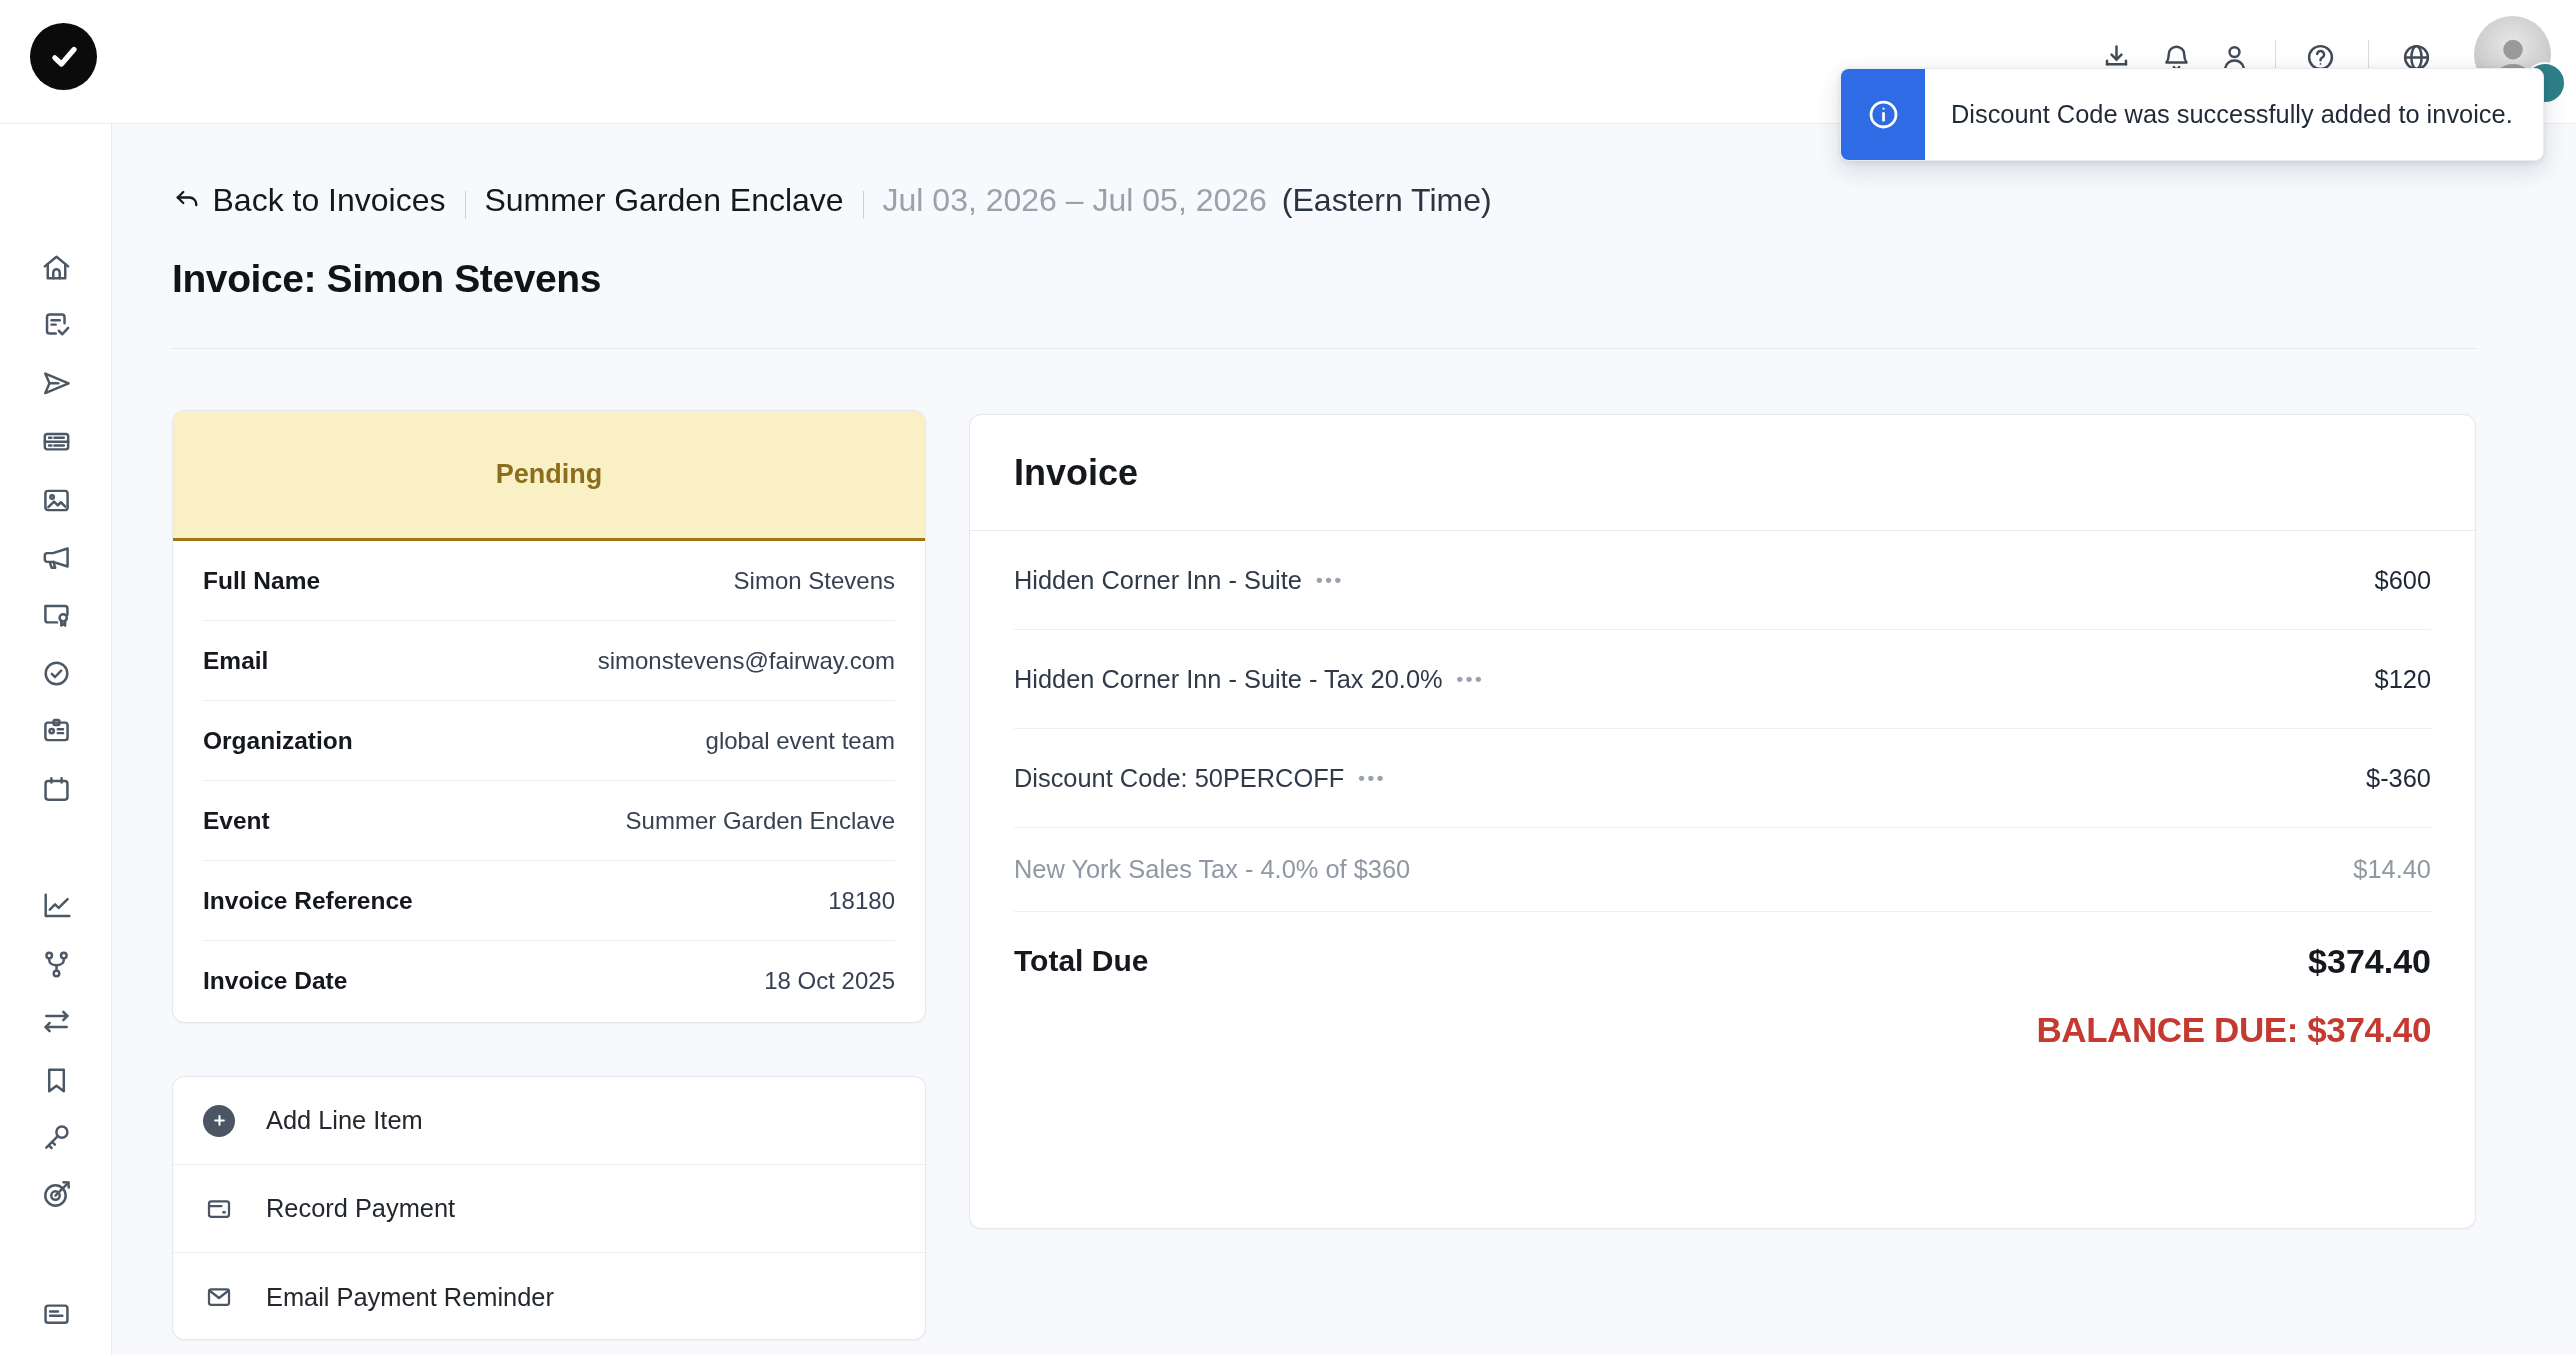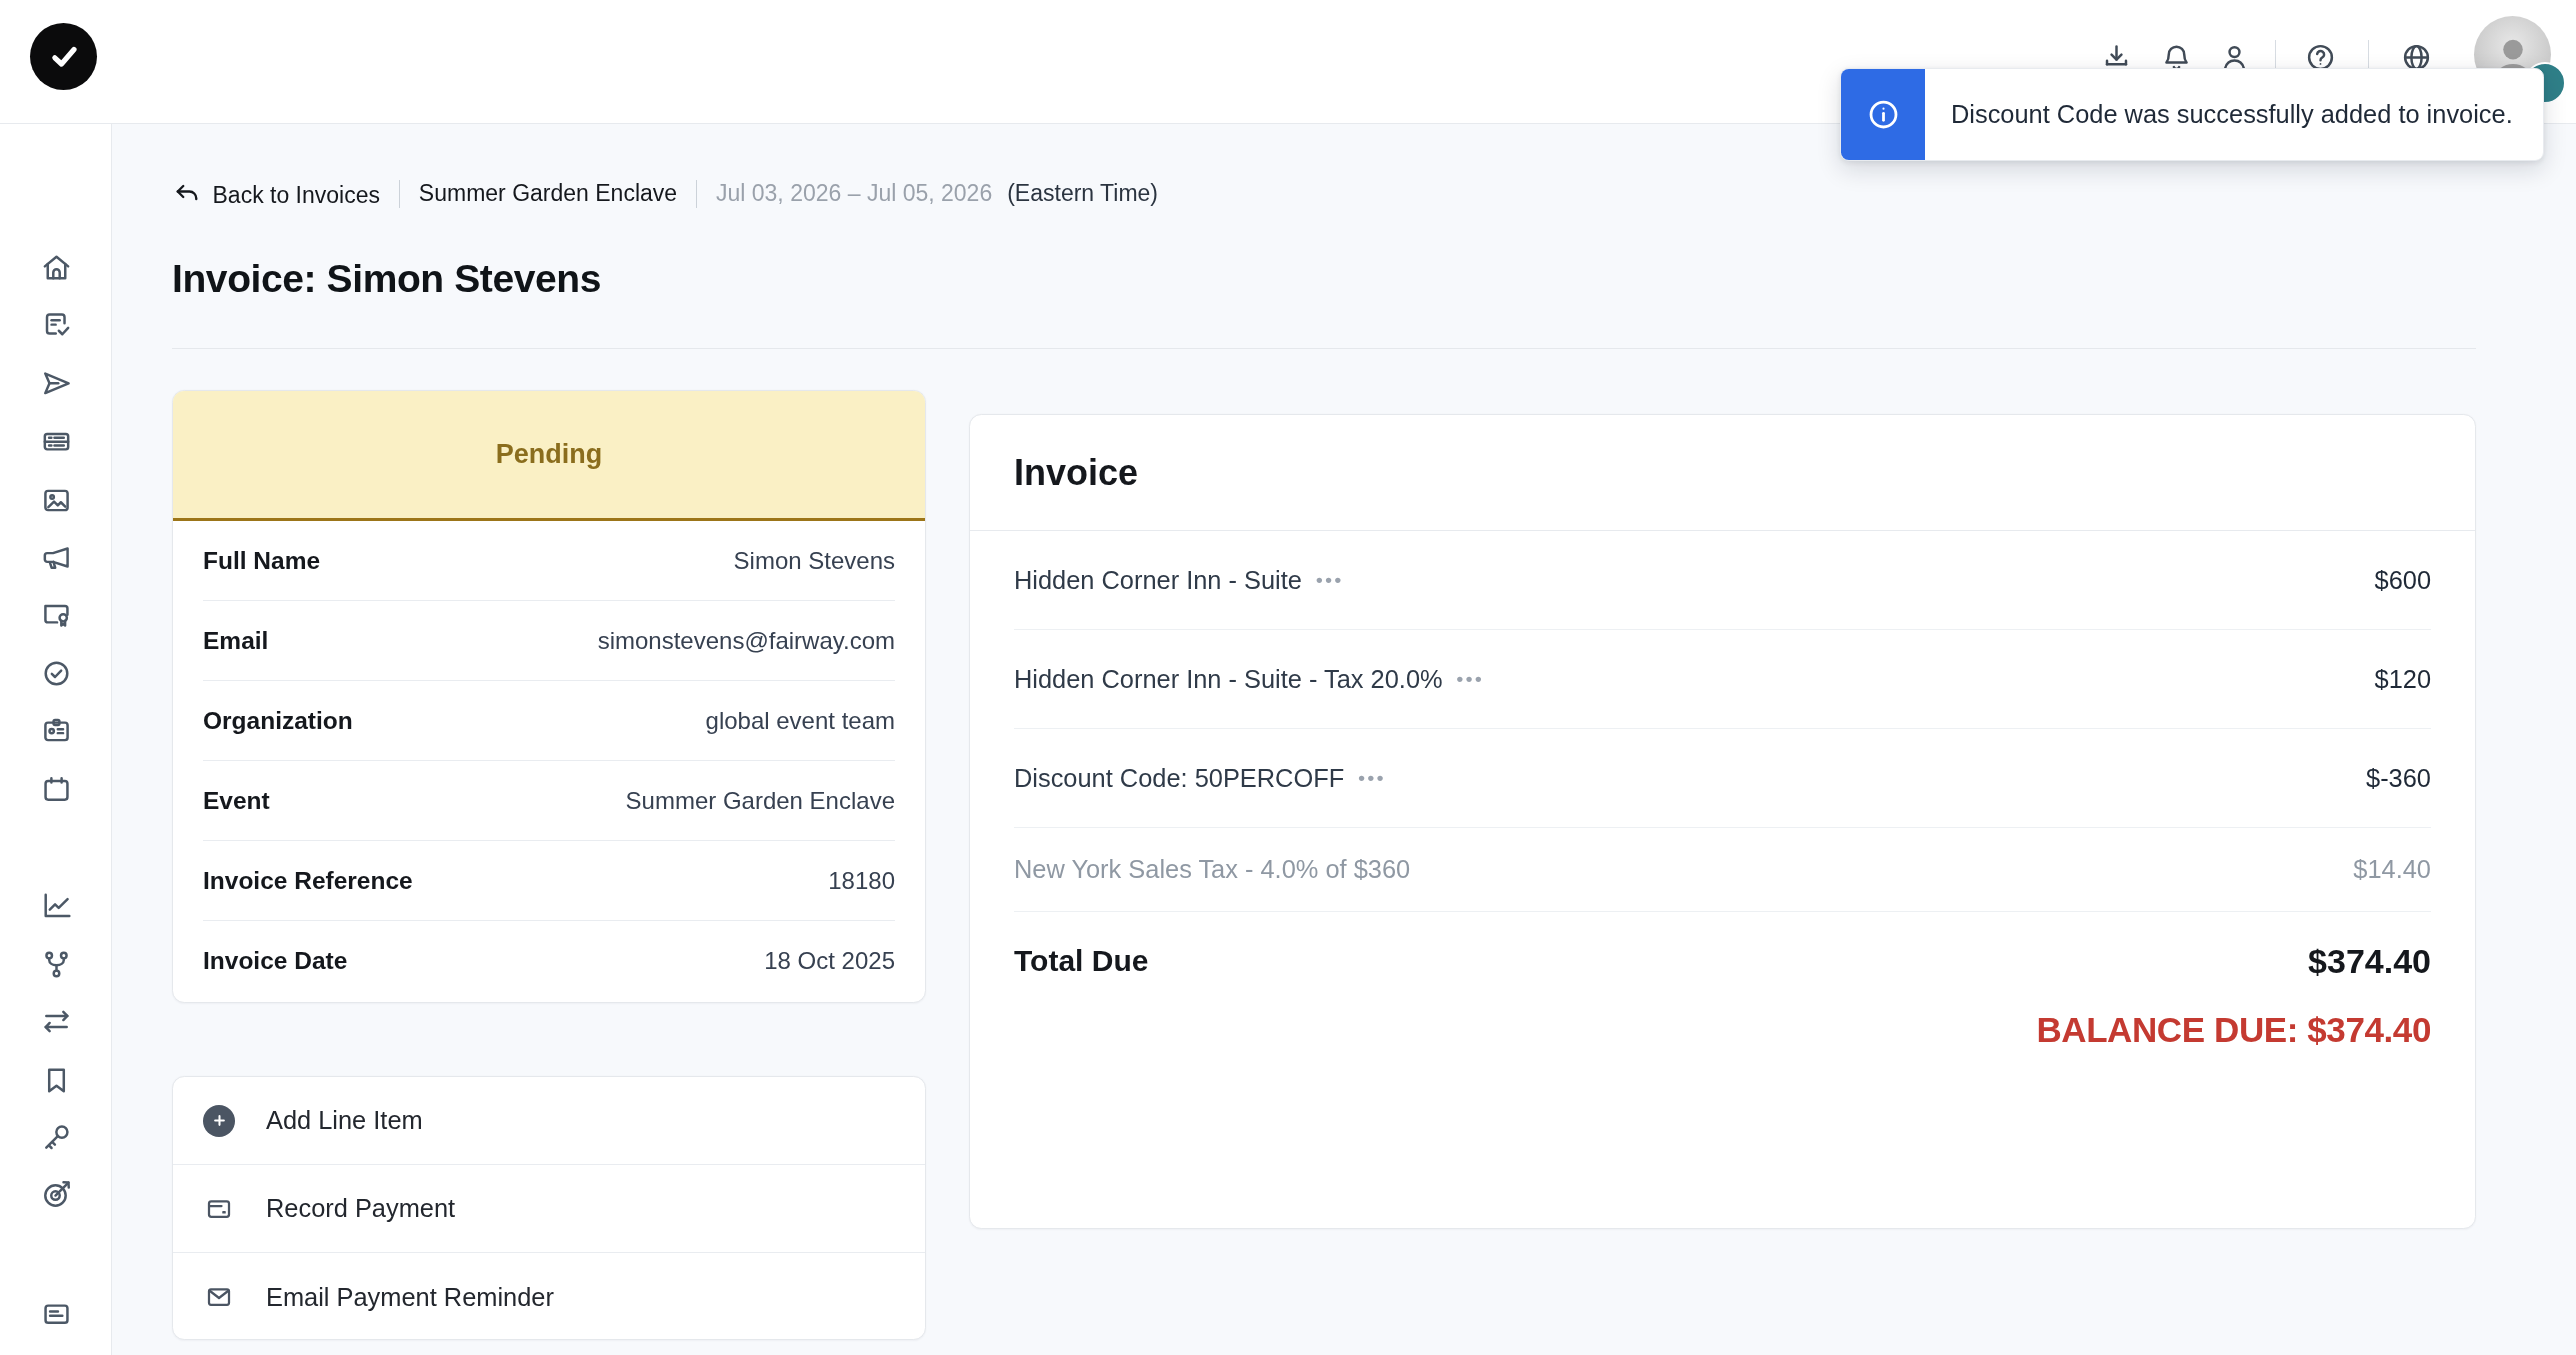--- a/index.html
+++ b/index.html
@@ -60,40 +60,40 @@
     background:#ffffff; border-right:0.9px solid #e7eaee; z-index:4;
   }
   .sb-icon {
     position:absolute; left:37px; width:39px; height:39px;
     display:flex; align-items:center; justify-content:center; color:#4c5866; cursor:pointer;
   }
 
   
   .breadcrumb {
     position:absolute; left:172px; top:180px; height:39px;
-    display:flex; align-items:flex-start; font-size:23px; color:#15181d;
+    display:flex; align-items:flex-end; font-size:32px; color:#15181d;
   }
   .crumb-back { display:flex; align-items:center; gap:10.5px; cursor:pointer; color:#15181d; font-weight:500;}
   .crumb-sep { width:0.9px; height:28px; background:#ccd2d9; margin:0 19px; }
   .crumb-dates { color:#9aa1ab; }
   .crumb-tz { color:#2b3440; margin-left:15px; }
   .page-title {
     position:absolute; left:172px; top:231px;
     font-size:39px; font-weight:bold; letter-spacing:-0.4px; color:#101418;
   }
   .title-divider {
     position:absolute; left:172px; top:348px; width:2304px; height:0.9px; background:#e5e8ec;
   }
 
   
   .card {
     position:absolute; background:#ffffff; border:0.9px solid #e5e8ec; border-radius:12.3px;
     box-shadow:0 0.9px 1.8px rgba(16,24,40,.04); overflow:hidden;
   }
-  .status-card { left:172px; top:390px; width:754px; height:613px; }
+  .status-card { left:172px; top:410px; width:754px; height:613px; }
   .status-banner {
     height:130px; background:#faf0c5; border-bottom:3.5px solid #9c7518;
     display:flex; align-items:center; justify-content:center;
     font-size:27px; font-weight:bold; color:#8a6d1d;
   }
   .kv-row {
     margin:0 30px; height:80px; display:flex; align-items:center; justify-content:space-between;
     border-bottom:0.9px solid #e9ecf0; font-size:24.5px;
   }
   .kv-row:last-child { border-bottom:none; }

